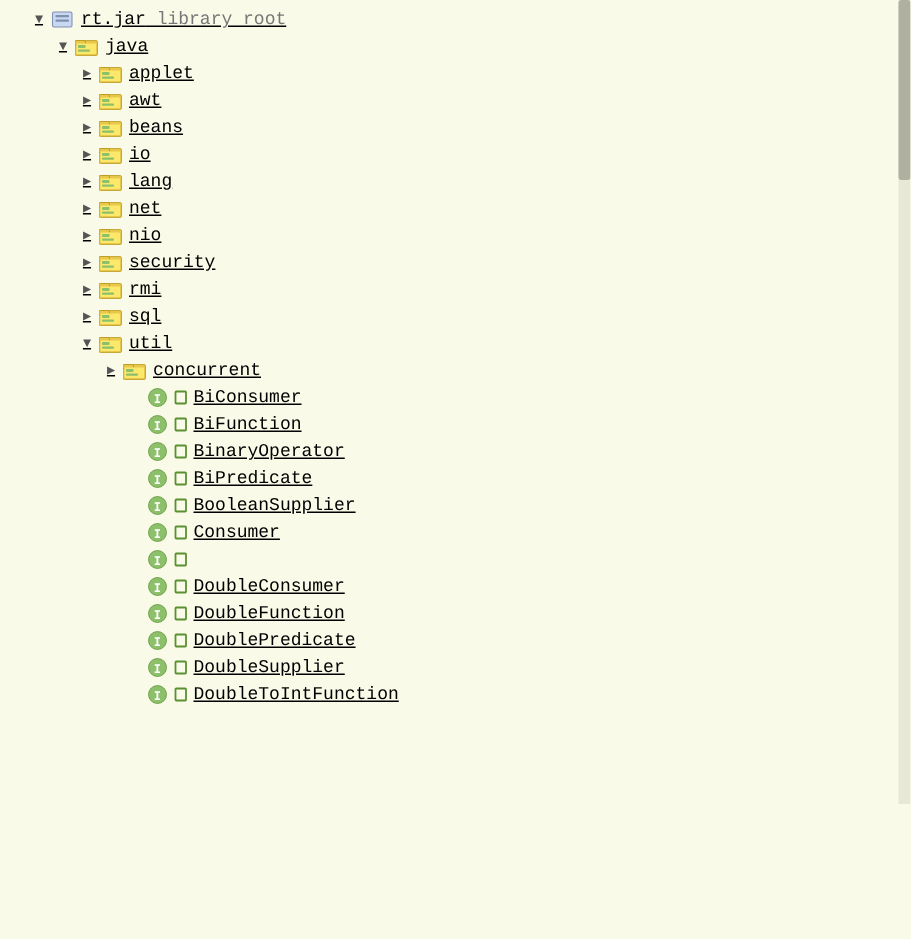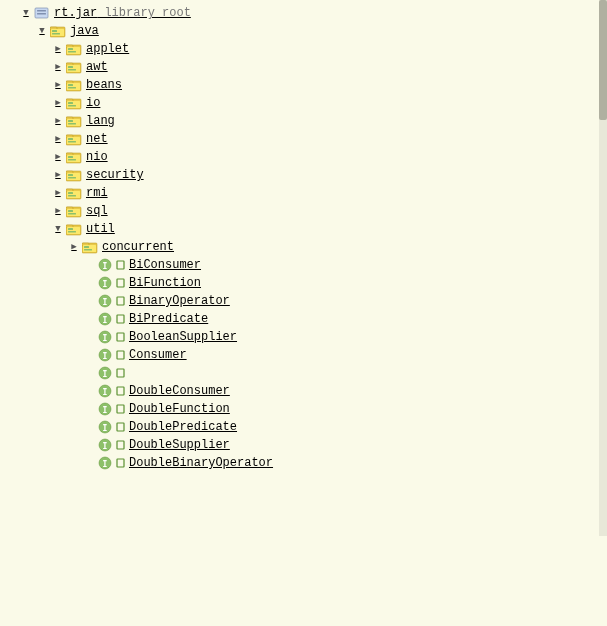--- a/index.html
+++ b/index.html
@@ -391,19 +391,19 @@
       <div class="tree-item">
         <span class="indent" style="width: 68px; display: inline-block;"></span>
         <span class="arrow leaf"></span>
         <span class="icon-class"><svg viewBox="0 0 16 14" xmlns="http://www.w3.org/2000/svg">
     <circle cx="7" cy="7" r="6" fill="#8dc06a" stroke="#5a9030" stroke-width="0.5"></circle>
     <text x="7" y="10.5" text-anchor="middle" font-size="8" font-family="monospace" fill="white" font-weight="bold">I</text>
   </svg></span>
         <span style="display: inline-block;"><svg viewBox="0 0 10 14" xmlns="http://www.w3.org/2000/svg" style="width:10px;height:14px;margin-right:1px;vertical-align:middle;">
       <rect x="1" y="3" width="7" height="8" rx="0.5" fill="none" stroke="#5a9030" stroke-width="1.2"></rect>
     </svg></span>
-        <span class="item-label">DoubleBinaryOperator</span>
+        <span class="item-label">DoubleToIntFunction</span>
       </div>
     </div>
   <div class="scrollbar">
     <div class="scrollbar-thumb"></div>
   </div>
 </div>
 
 </body></html>

